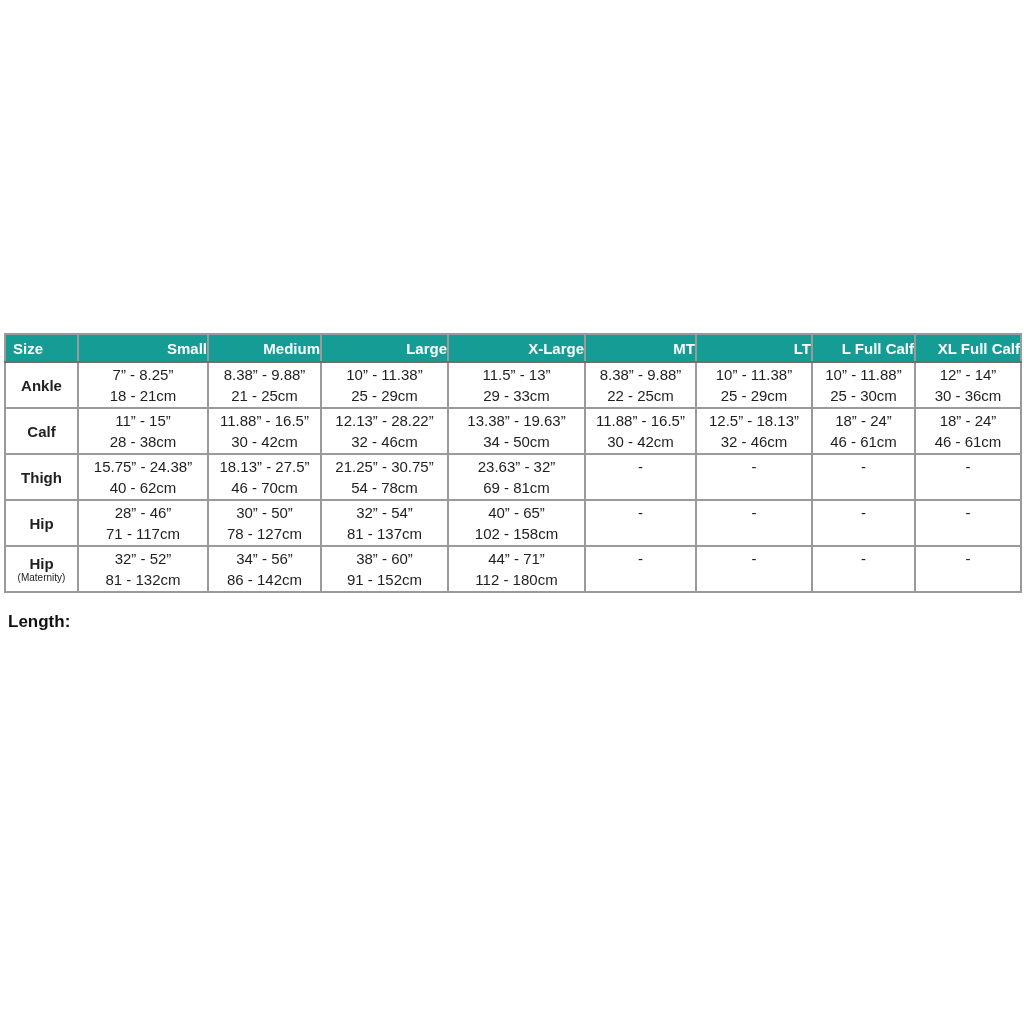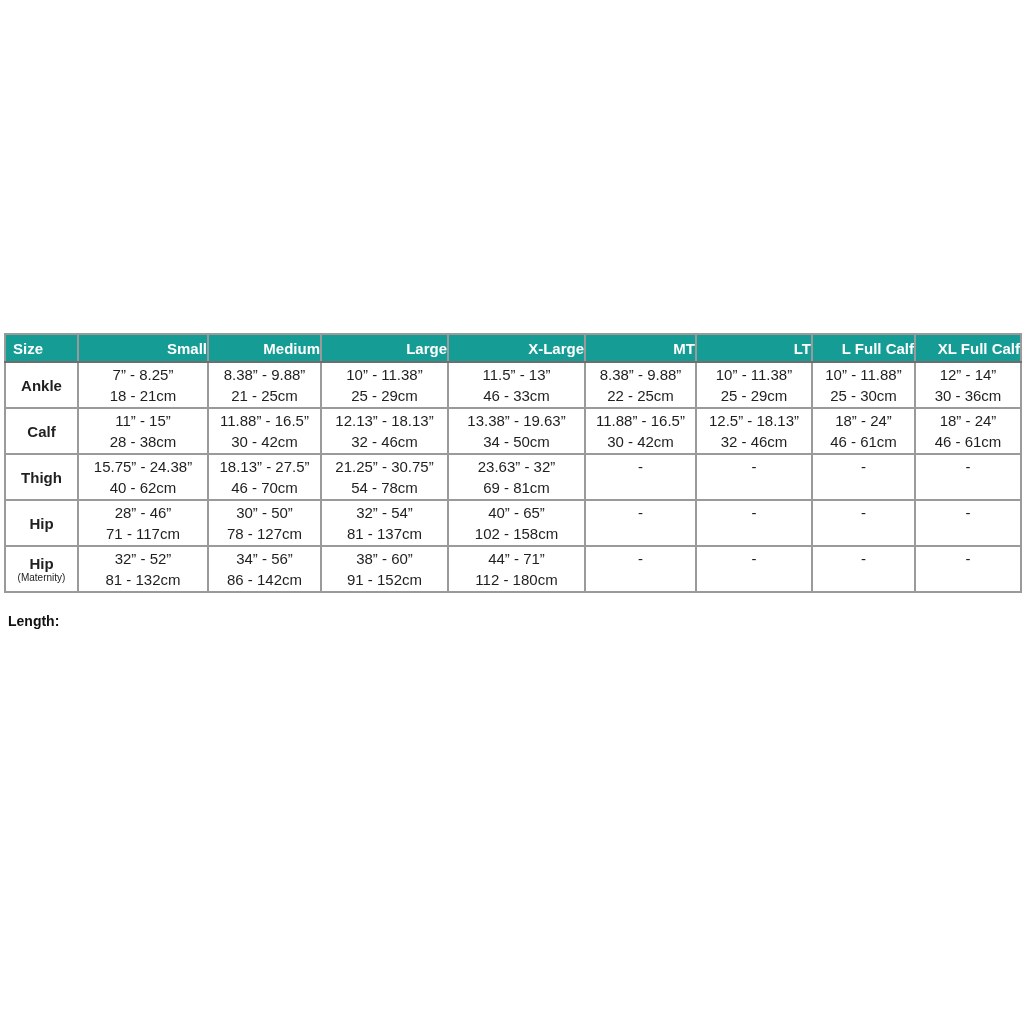--- a/index.html
+++ b/index.html
@@ -51,21 +51,21 @@
     font-weight: normal;
     font-size: 10px;
     line-height: 12px;
     color: #222;
   }
   .cell-line { min-height: 21px; line-height: 21px; }
 
   .length-note {
     position: absolute; top: 611px; left: 8px;
     display: flex;
-    font-size: 14px;
+    font-size: 17px;
     color: #111;
     line-height: 21px;
   }
   .length-label { font-weight: bold; width: 58px; flex: 0 0 58px; }
   .length-lines div { line-height: 21px; }
 </style>
 </head>
 <body>
 
 <div class="canvas">
@@ -105,21 +105,21 @@
         <td>
             <div class="cell-line">8.38” - 9.88”</div>
             <div class="cell-line">21 - 25cm</div>
           </td>
         <td>
             <div class="cell-line">10” - 11.38”</div>
             <div class="cell-line">25 - 29cm</div>
           </td>
         <td>
             <div class="cell-line">11.5” - 13”</div>
-            <div class="cell-line">46 - 33cm</div>
+            <div class="cell-line">29 - 33cm</div>
           </td>
         <td>
             <div class="cell-line">8.38” - 9.88”</div>
             <div class="cell-line">22 - 25cm</div>
           </td>
         <td>
             <div class="cell-line">10” - 11.38”</div>
             <div class="cell-line">25 - 29cm</div>
           </td>
         <td>
@@ -135,21 +135,21 @@
         <td class="rowlabel"><span>Calf</span></td>
         <td>
             <div class="cell-line">11” - 15”</div>
             <div class="cell-line">28 - 38cm</div>
           </td>
         <td>
             <div class="cell-line">11.88” - 16.5”</div>
             <div class="cell-line">30 - 42cm</div>
           </td>
         <td>
-            <div class="cell-line">12.13” - 18.13”</div>
+            <div class="cell-line">12.13” - 28.22”</div>
             <div class="cell-line">32 - 46cm</div>
           </td>
         <td>
             <div class="cell-line">13.38” - 19.63”</div>
             <div class="cell-line">34 - 50cm</div>
           </td>
         <td>
             <div class="cell-line">11.88” - 16.5”</div>
             <div class="cell-line">30 - 42cm</div>
           </td>

